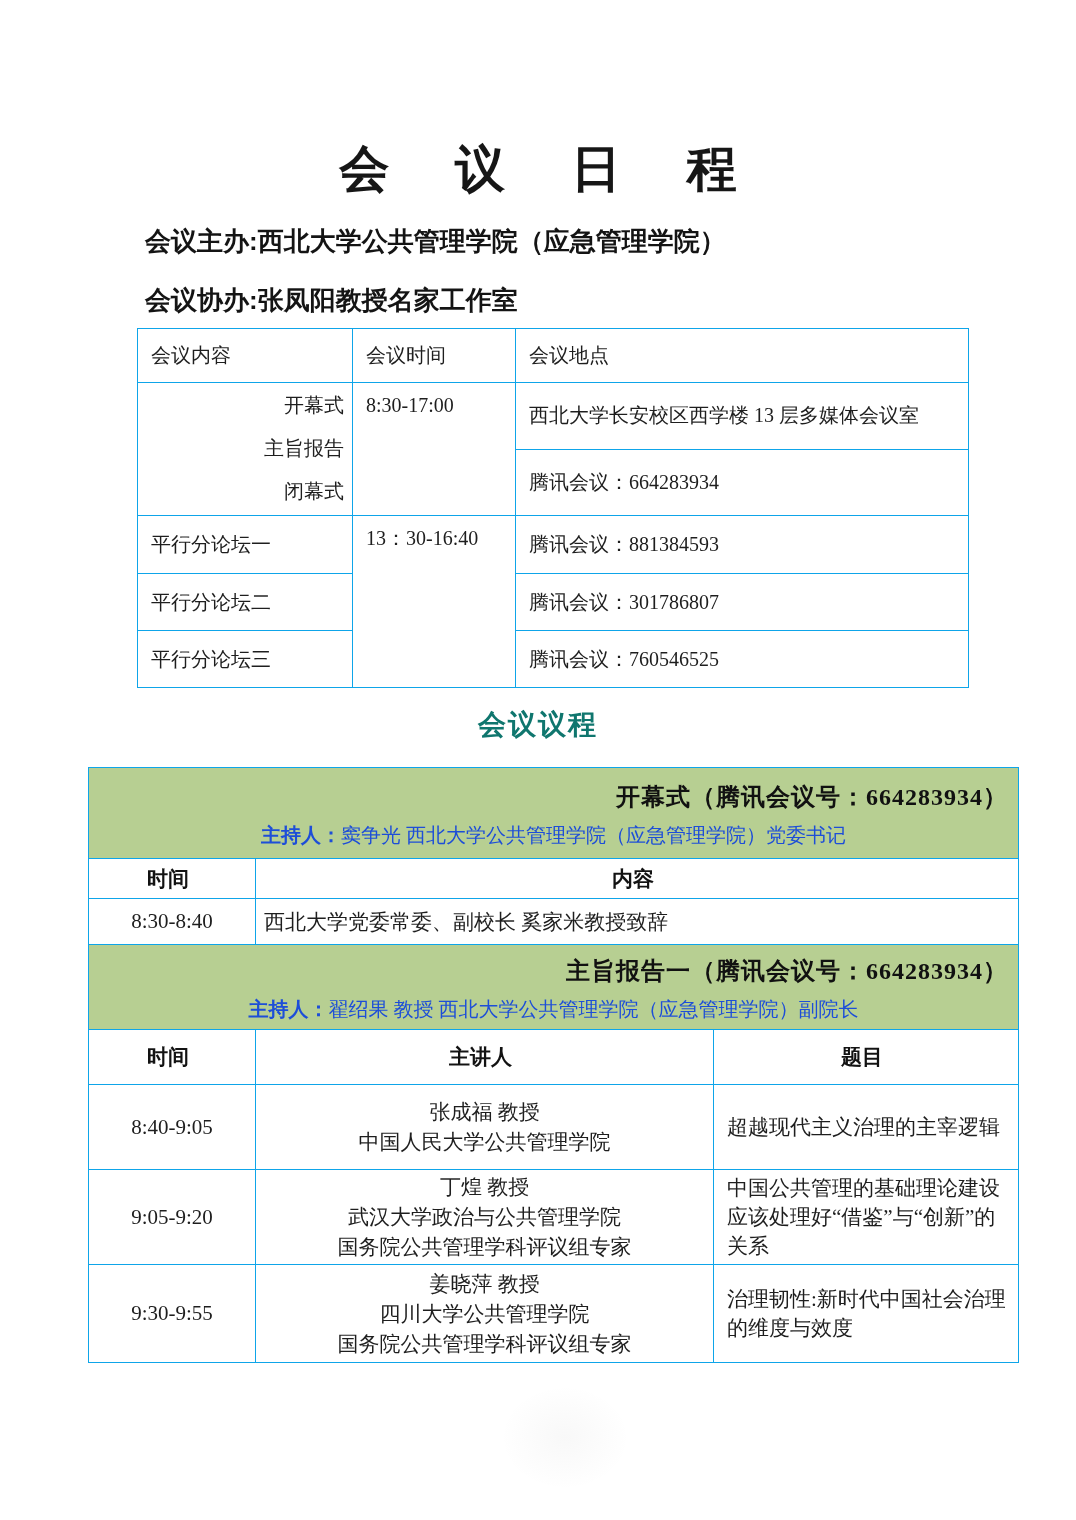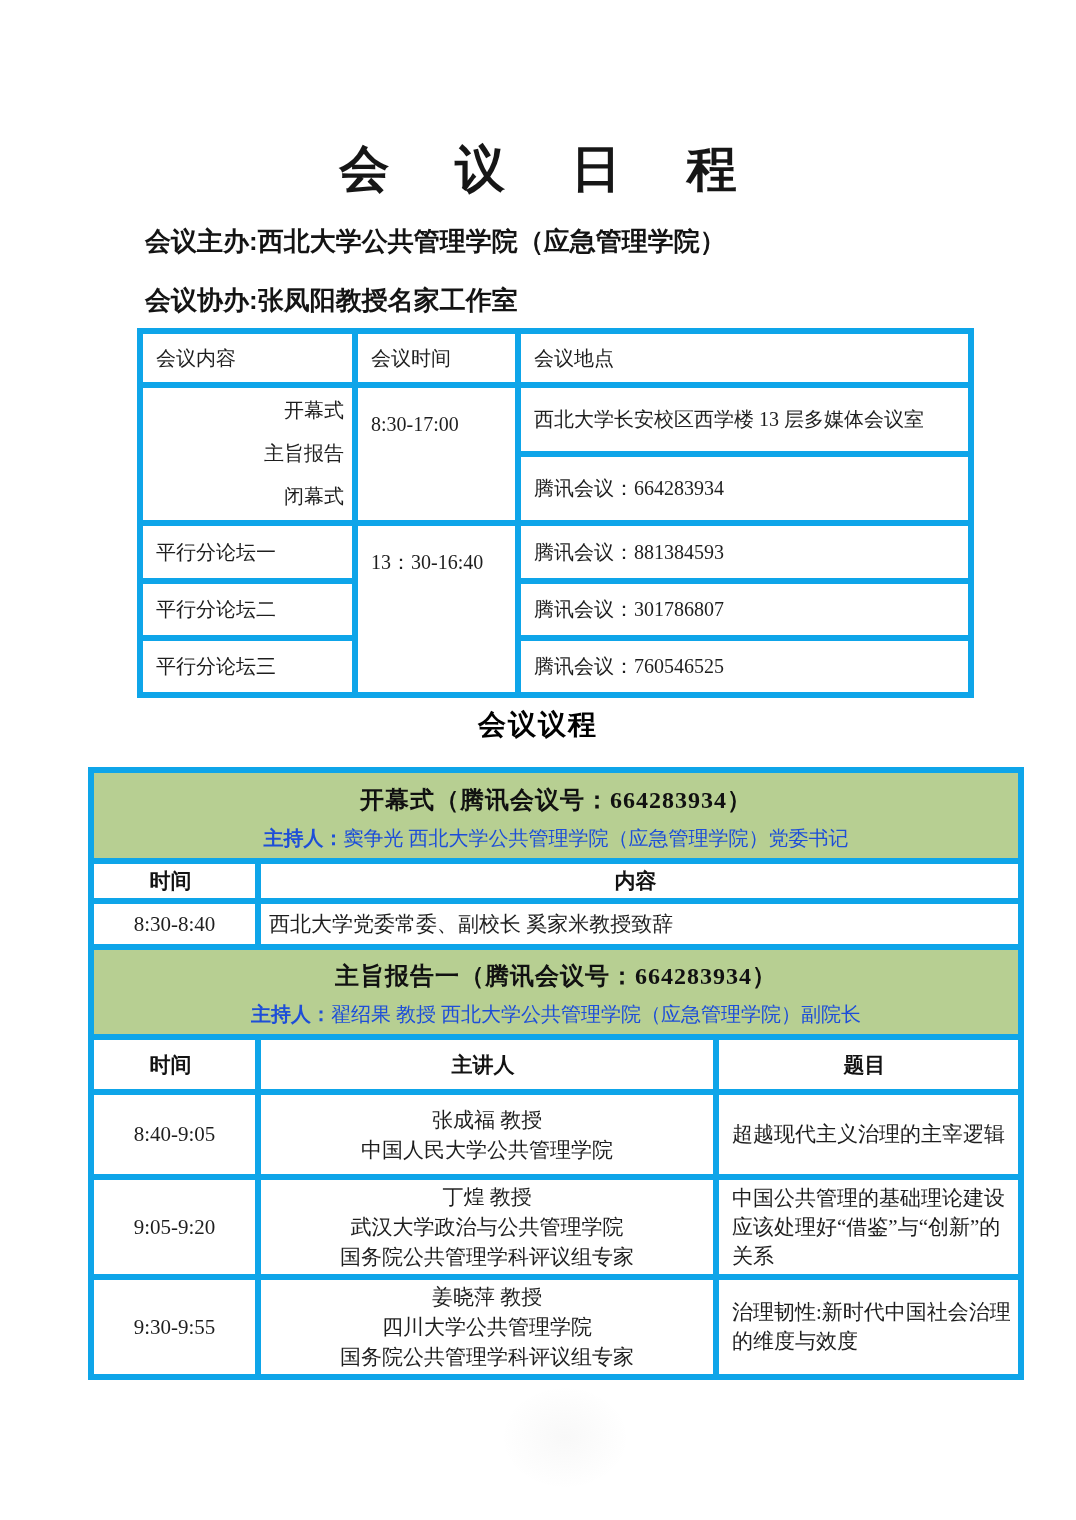--- a/index.html
+++ b/index.html
@@ -25,61 +25,62 @@
     position:absolute; left:145px;
     font-family:"Liberation Sans","DejaVu Sans",sans-serif;
     font-size:26px; font-weight:700; color:#141414;
     white-space:nowrap;
   }
   #org-line-1 { top:224px; }
   #org-line-2 { top:283px; }
   .agenda-heading {
     position:absolute; top:706px; left:0; width:1076px;
     text-align:center;
-    font-size:28px; font-weight:700; color:#000000;
+    font-size:28px; font-weight:700; color:#0f766e;
     letter-spacing:2px;
   }
 
   
   table { border-collapse:collapse; table-layout:fixed; }
   td {
-    border:6px solid #0ea5e9;
+    border:1px solid #0ea5e9;
     font-size:20px; color:#1e1e1e;
     vertical-align:middle;
     padding:2px 8px 2px 13px;
     overflow:hidden;
     margin-left:8px;
   }
   .pre { white-space:pre-line; }
   .vtop { vertical-align:top; }
   .ctr { padding-left:8px; }
 
   
   .schedule-table {
     position:absolute; left:137px; top:328px; width:831px;
   }
   .schedule-table td { font-size:20px; }
   .schedule-table .hdr td { font-weight:400; }
   .schedule-table .tall-cell { line-height:43px; padding-top:1px;text-align:right; }
-  .schedule-table .time-top { line-height:43px; padding-top:15px; }
+  .schedule-table .time-top { line-height:43px; padding-top:1px; }
 
   
   .agenda-table {
     position:absolute; left:88px; top:767px; width:930px;
   }
   .agenda-table td { font-size:21px; }
   .green-cell {
     background:#b7cf92;
     text-align:center;
     padding:6px 10px;
   }
   .sec-title {
     font-size:24px; font-weight:700; color:#111;
     margin-top:4px;
     letter-spacing:1px;
+    text-align:right;
   }
   .sec-host { font-size:20px; margin-top:9px; color:#1d4ed8; }
   .sec-host .host-label { font-weight:700; }
   .hdr-cell {
     font-weight:700; text-align:center; padding-left:0;
     font-size:21px; color:#121212;
   }
   .time-cell { text-align:center; font-size:20px; padding-left:8px; }
   .speaker-cell { text-align:center; line-height:30px; padding-left:8px; }
   .topic-cell { text-align:left; line-height:29px; padding-right:6px; }

